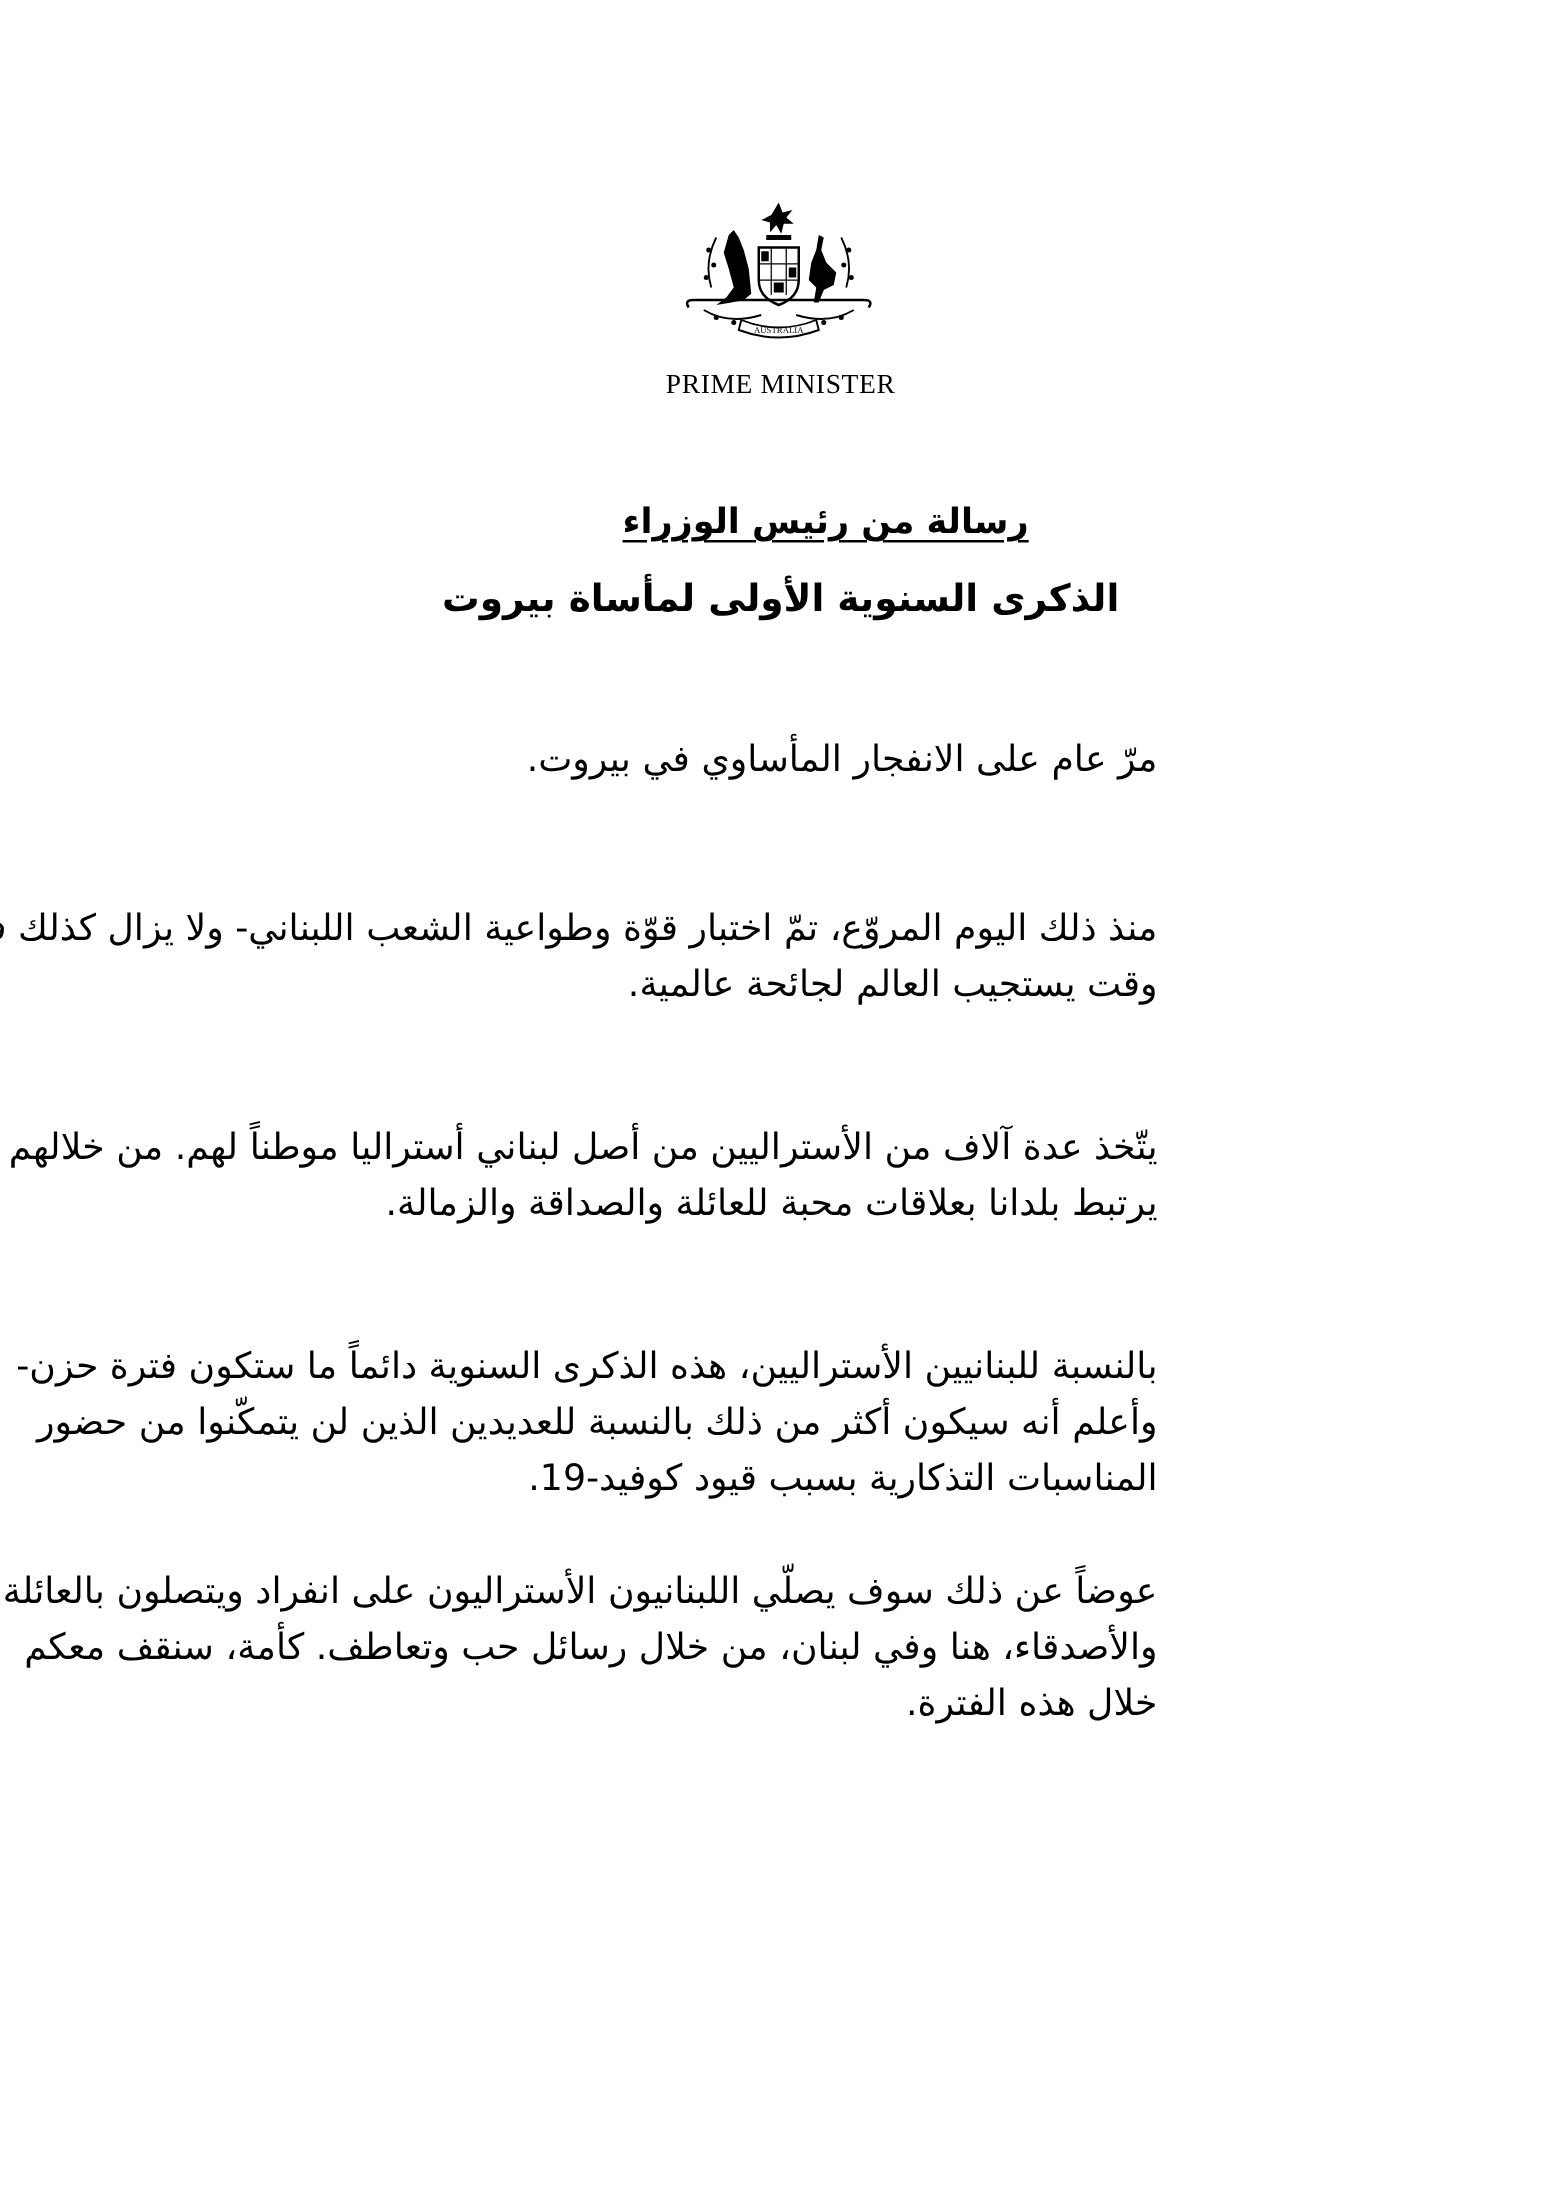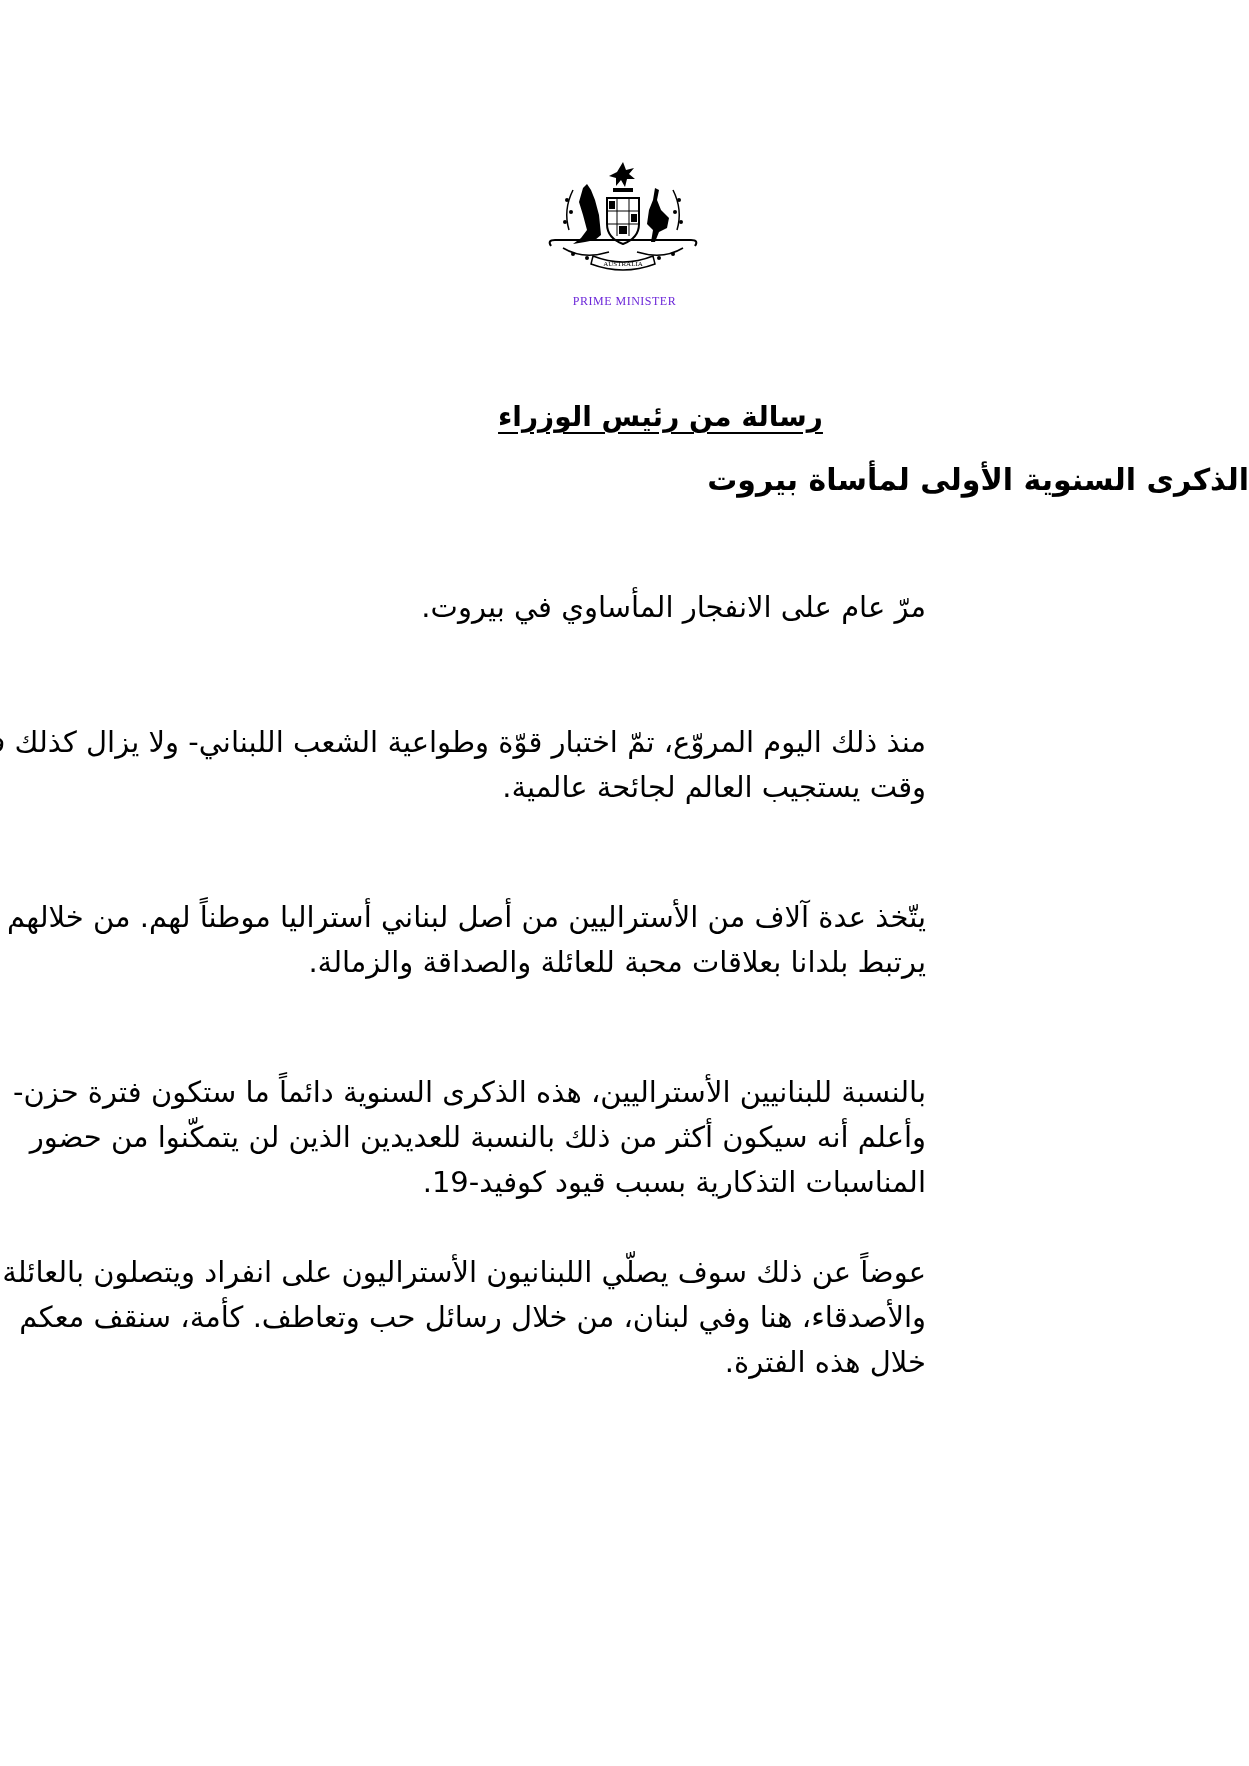--- a/index.html
+++ b/index.html
@@ -1,29 +1,29 @@
 <!DOCTYPE html>
 <html><head>
   <meta charset="utf-8">
   <style>
     html, body { margin: 0; padding: 0; background: #ffffff; }
     body { width: 1249px; height: 1766px; position: relative; overflow: hidden; color: #000; }
     .page { position: absolute; left: 0; top: 0; width: 1076px; height: 1766px; background: #fff; }
     .crest { position: absolute; left: 543px; top: 160px; width: 160px; height: 120px; }
     .pm-label {
       position: absolute; left: 0; width: 1249px; top: 294px; text-align: center;
-      font-family: "Liberation Serif", "DejaVu Serif", serif; font-size: 12px; letter-spacing: 0.5px; color: #6d28d9;
+      font-family: "Liberation Serif", "DejaVu Serif", serif; font-size: 22px; letter-spacing: 0.5px; color: #000000;
     }
     .title1 {
       position: absolute; left: 0; width: 1249px; top: 400px; text-align: center; direction: rtl;
       font-family: "DejaVu Sans", "Liberation Sans", sans-serif; font-weight: bold; font-size: 28px;
       text-decoration: underline; text-underline-offset: 6px; padding-left: 36px;
     }
     .title2 {
-      position: absolute; left: 0; width: 1249px; top: 462px; text-align: right; direction: rtl;
+      position: absolute; left: 0; width: 1249px; top: 462px; text-align: center; direction: rtl;
       font-family: "DejaVu Sans", "Liberation Sans", sans-serif; font-weight: bold; font-size: 30px;
     }
     .para {
       position: absolute; right: 150px; width: 960px; direction: rtl; text-align: right;
       font-family: "DejaVu Sans", "Liberation Sans", sans-serif; font-size: 29px; line-height: 45px; margin: 0;
     }
     .p1 { top: 585px; }
     .p2 { top: 720px; }
     .p3 { top: 895px; }
     .p4 { top: 1070px; }

